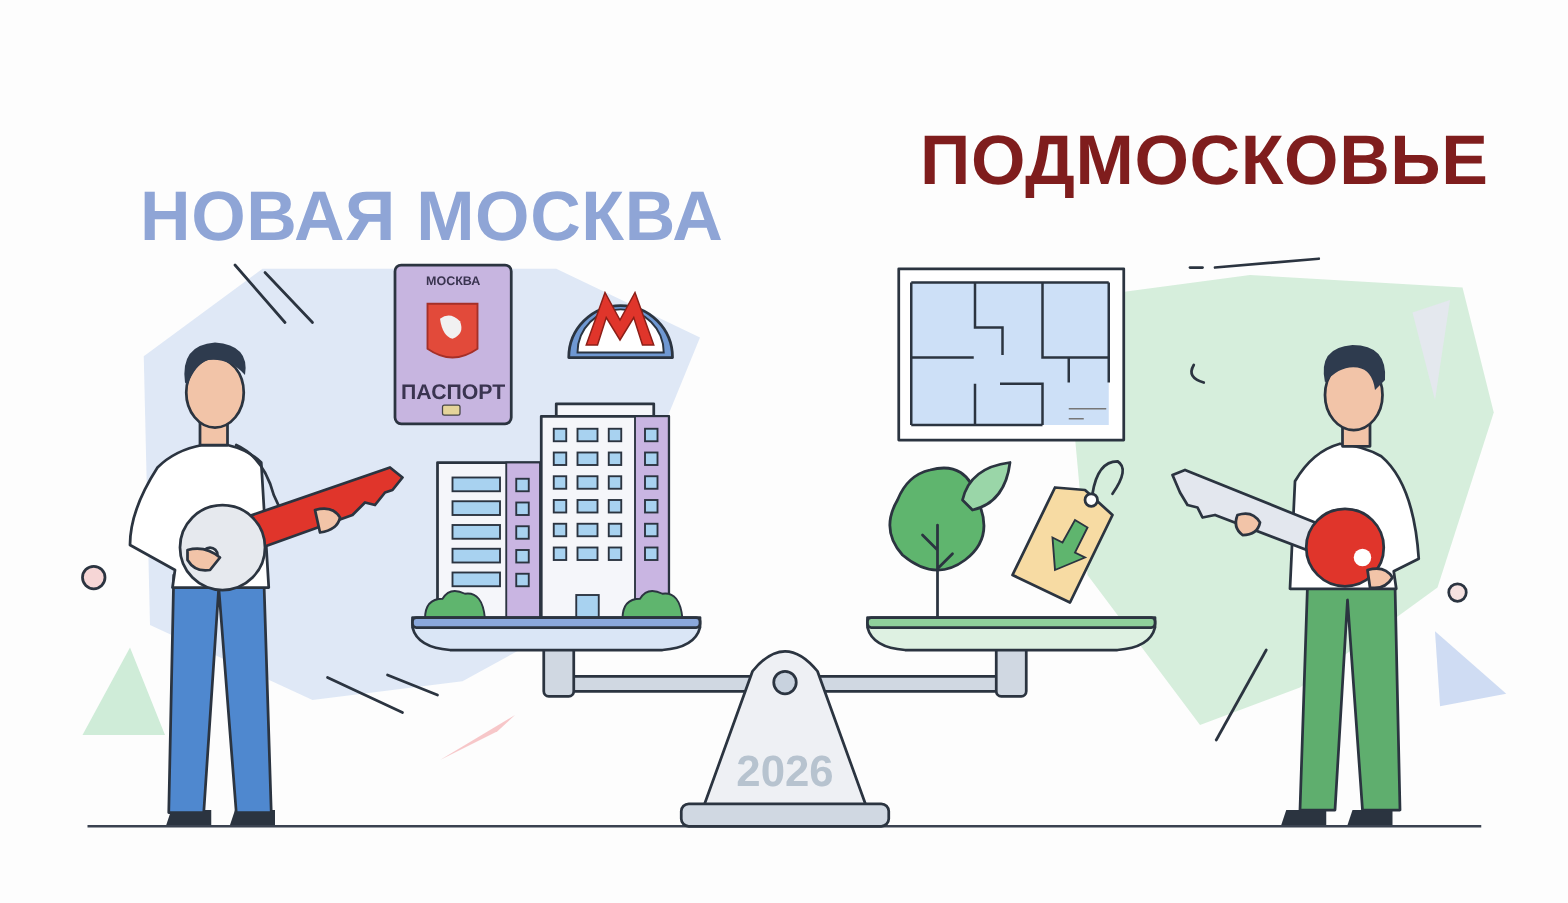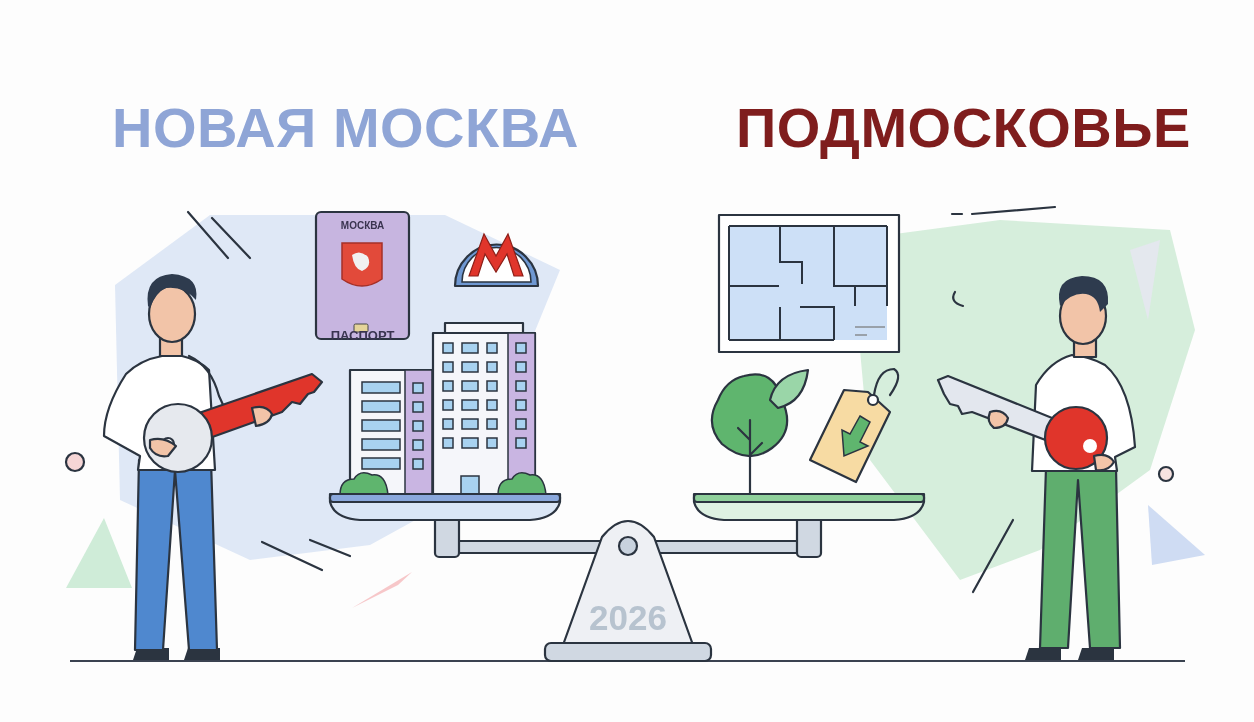--- a/index.html
+++ b/index.html
@@ -1,18 +1,18 @@
 <!DOCTYPE html>
 <html><head>
 <meta charset="utf-8">
 <style>
   html,body{margin:0;padding:0;background:#fdfdfd;}
   #stage{position:relative;width:1254px;height:722px;overflow:hidden;background:#fdfdfd;font-family:"Liberation Sans","DejaVu Sans",sans-serif;}
   .title{position:absolute;top:96px;font-weight:700;font-size:56px;letter-spacing:0.5px;line-height:64px;}
-  #title-left{left:112px;color:#8fa5d6;}
+  #title-left{left:112px;color:#8fa5d6;margin-top:45px;}
   #title-right{left:736px;color:#7f1d1d;}
   svg{position:absolute;left:0;top:0;}
   .ink{stroke:#2b3440;stroke-width:2.2;stroke-linejoin:round;stroke-linecap:round;}
 </style>
 </head>
 <body>
 
 <div id="stage">
 
   <svg width="1254" height="722" viewBox="0 0 1254 722">
@@ -167,16 +167,16 @@
       <circle cx="1090" cy="446" r="7" fill="#ffffff"></circle>
       <path d="M990,412 q12,-4 18,6 q-2,10 -14,10 q-8,-6 -4,-16z" fill="#f2c4a8" class="ink" stroke-width="1.5"></path>
       <path d="M1094,456 q14,-4 20,6 q-6,10 -18,8 z" fill="#f2c4a8" class="ink" stroke-width="1.5"></path>
     </g>
   </svg>
 
   <div id="title-left" class="title">НОВАЯ МОСКВА</div>
   <div id="title-right" class="title">ПОДМОСКОВЬЕ</div>
 
   <div style="position:absolute;left:316px;top:220px;width:93px;text-align:center;font-size:10px;font-weight:700;color:#3a3450;">МОСКВА</div>
-  <div style="position:absolute;left:316px;top:304px;width:93px;text-align:center;font-size:13px;font-weight:700;color:#3a3450;margin-top:24px;">ПАСПОРТ</div>
+  <div style="position:absolute;left:316px;top:304px;width:93px;text-align:center;font-size:17px;font-weight:700;color:#3a3450;">ПАСПОРТ</div>
 
   <div style="position:absolute;left:563px;top:598px;width:130px;text-align:center;font-size:35px;font-weight:700;color:#b7c3cf;">2026</div>
 </div>
 
 </body></html>

